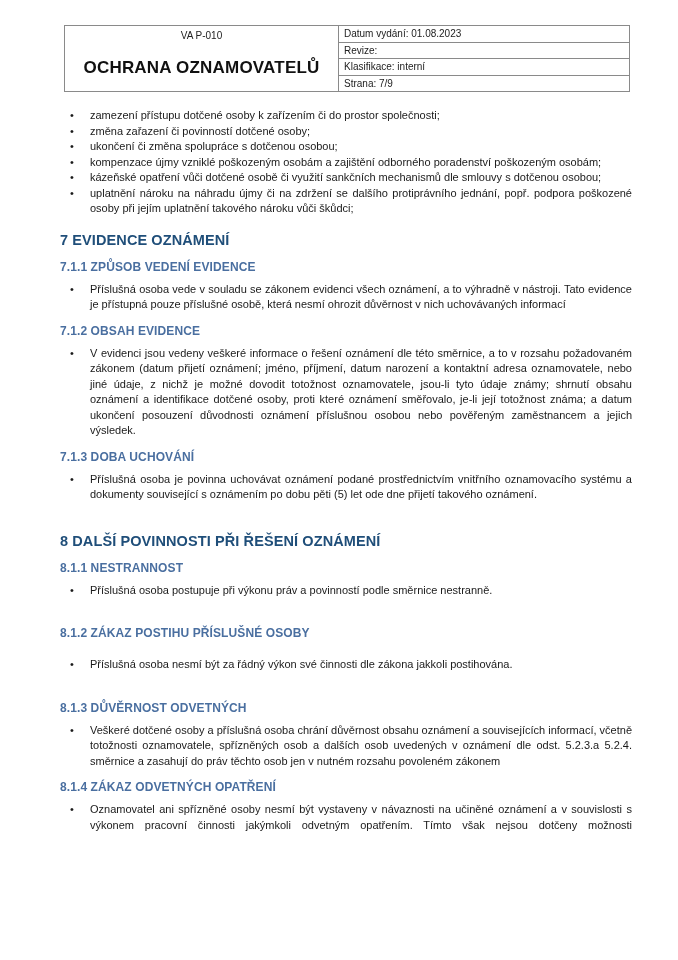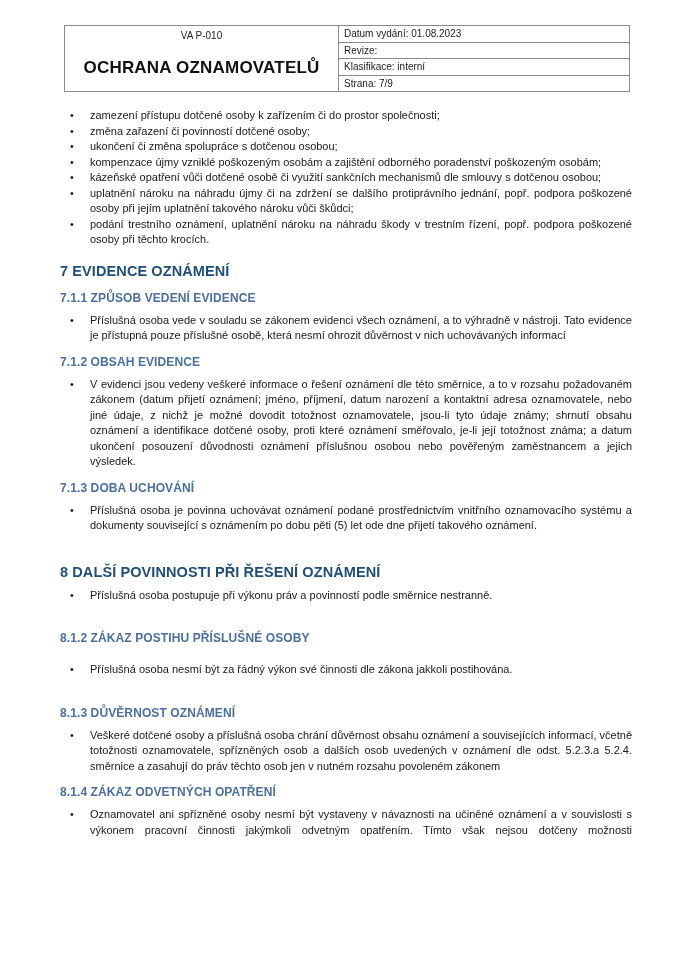--- a/index.html
+++ b/index.html
@@ -50,21 +50,20 @@
 </div>
 
 <div class="content">
   <ul style="margin-top:3px;">
     <li class="b">zamezení přístupu dotčené osoby k zařízením či do prostor společnosti;</li>
     <li class="b">změna zařazení či povinností dotčené osoby;</li>
     <li class="b">ukončení či změna spolupráce s dotčenou osobou;</li>
     <li class="b">kompenzace újmy vzniklé poškozeným osobám a zajištění odborného poradenství poškozeným osobám;</li>
     <li class="b">kázeňské opatření vůči dotčené osobě či využití sankčních mechanismů dle smlouvy s dotčenou osobou;</li>
     <li class="b">uplatnění nároku na náhradu újmy či na zdržení se dalšího protiprávního jednání, popř. podpora poškozené osoby při jejím uplatnění takového nároku vůči škůdci;</li>
-    <li class="b">podání trestního oznámení, uplatnění nároku na náhradu škody v trestním řízení, popř. podpora poškozené osoby při těchto krocích.</li>
   </ul>
 
   <h1 class="h1" style="margin-top:15px;">7 EVIDENCE OZNÁMENÍ</h1>
 
   <h3 class="h3" style="margin-top:12px;">7.1.1 ZPŮSOB VEDENÍ EVIDENCE</h3>
   <ul style="margin-top:8px;">
     <li class="b">Příslušná osoba vede v souladu se zákonem evidenci všech oznámení, a to výhradně v nástroji. Tato evidence je přístupná pouze příslušné osobě, která nesmí ohrozit důvěrnost v nich uchovávaných informací</li>
   </ul>
 
   <h3 class="h3" style="margin-top:11px;">7.1.2 OBSAH EVIDENCE</h3>
@@ -72,30 +71,31 @@
     <li class="b">V evidenci jsou vedeny veškeré informace o řešení oznámení dle této směrnice, a to v rozsahu požadovaném zákonem (datum přijetí oznámení; jméno, příjmení, datum narození a kontaktní adresa oznamovatele, nebo jiné údaje, z nichž je možné dovodit totožnost oznamovatele, jsou-li tyto údaje známy; shrnutí obsahu oznámení a identifikace dotčené osoby, proti které oznámení směřovalo, je-li její totožnost známa; a datum ukončení posouzení důvodnosti oznámení příslušnou osobou nebo pověřeným zaměstnancem a jejich výsledek.</li>
   </ul>
 
   <h3 class="h3" style="margin-top:11px;">7.1.3 DOBA UCHOVÁNÍ</h3>
   <ul style="margin-top:8px;">
     <li class="b">Příslušná osoba je povinna uchovávat oznámení podané prostřednictvím vnitřního oznamovacího systému a dokumenty související s oznámením po dobu pěti (5) let ode dne přijetí takového oznámení.</li>
   </ul>
 
   <h1 class="h1" style="margin-top:30px;">8 DALŠÍ POVINNOSTI PŘI ŘEŠENÍ OZNÁMENÍ</h1>
 
+  <h3 class="h3" style="margin-top:12px;">8.1.1 NESTRANNOST</h3>
   <ul style="margin-top:8px;">
     <li class="b">Příslušná osoba postupuje při výkonu práv a povinností podle směrnice nestranně.</li>
   </ul>
 
   <h3 class="h3" style="margin-top:28px;">8.1.2 ZÁKAZ POSTIHU PŘÍSLUŠNÉ OSOBY</h3>
   <ul style="margin-top:17px;">
     <li class="b">Příslušná osoba nesmí být za řádný výkon své činnosti dle zákona jakkoli postihována.</li>
   </ul>
 
-  <h3 class="h3" style="margin-top:28px;">8.1.3 DŮVĚRNOST OZNÁMENÍ</h3>
+  <h3 class="h3" style="margin-top:28px;">8.1.3 DŮVĚRNOST ODVETNÝCH</h3>
   <ul style="margin-top:8px;">
     <li class="b">Veškeré dotčené osoby a příslušná osoba chrání důvěrnost obsahu oznámení a souvisejících informací, včetně totožnosti oznamovatele, spřízněných osob a dalších osob uvedených v oznámení dle odst. 5.2.3.a 5.2.4. směrnice a zasahují do práv těchto osob jen v nutném rozsahu povoleném zákonem</li>
   </ul>
 
   <h3 class="h3" style="margin-top:11px;">8.1.4 ZÁKAZ ODVETNÝCH OPATŘENÍ</h3>
   <ul style="margin-top:8px;">
     <li class="b" style="text-align-last: justify;">Oznamovatel ani spřízněné osoby nesmí být vystaveny v návaznosti na učiněné oznámení a v souvislosti s výkonem pracovní činnosti jakýmkoli odvetným opatřením. Tímto však nejsou dotčeny možnosti</li>
   </ul>
 </div>
 

